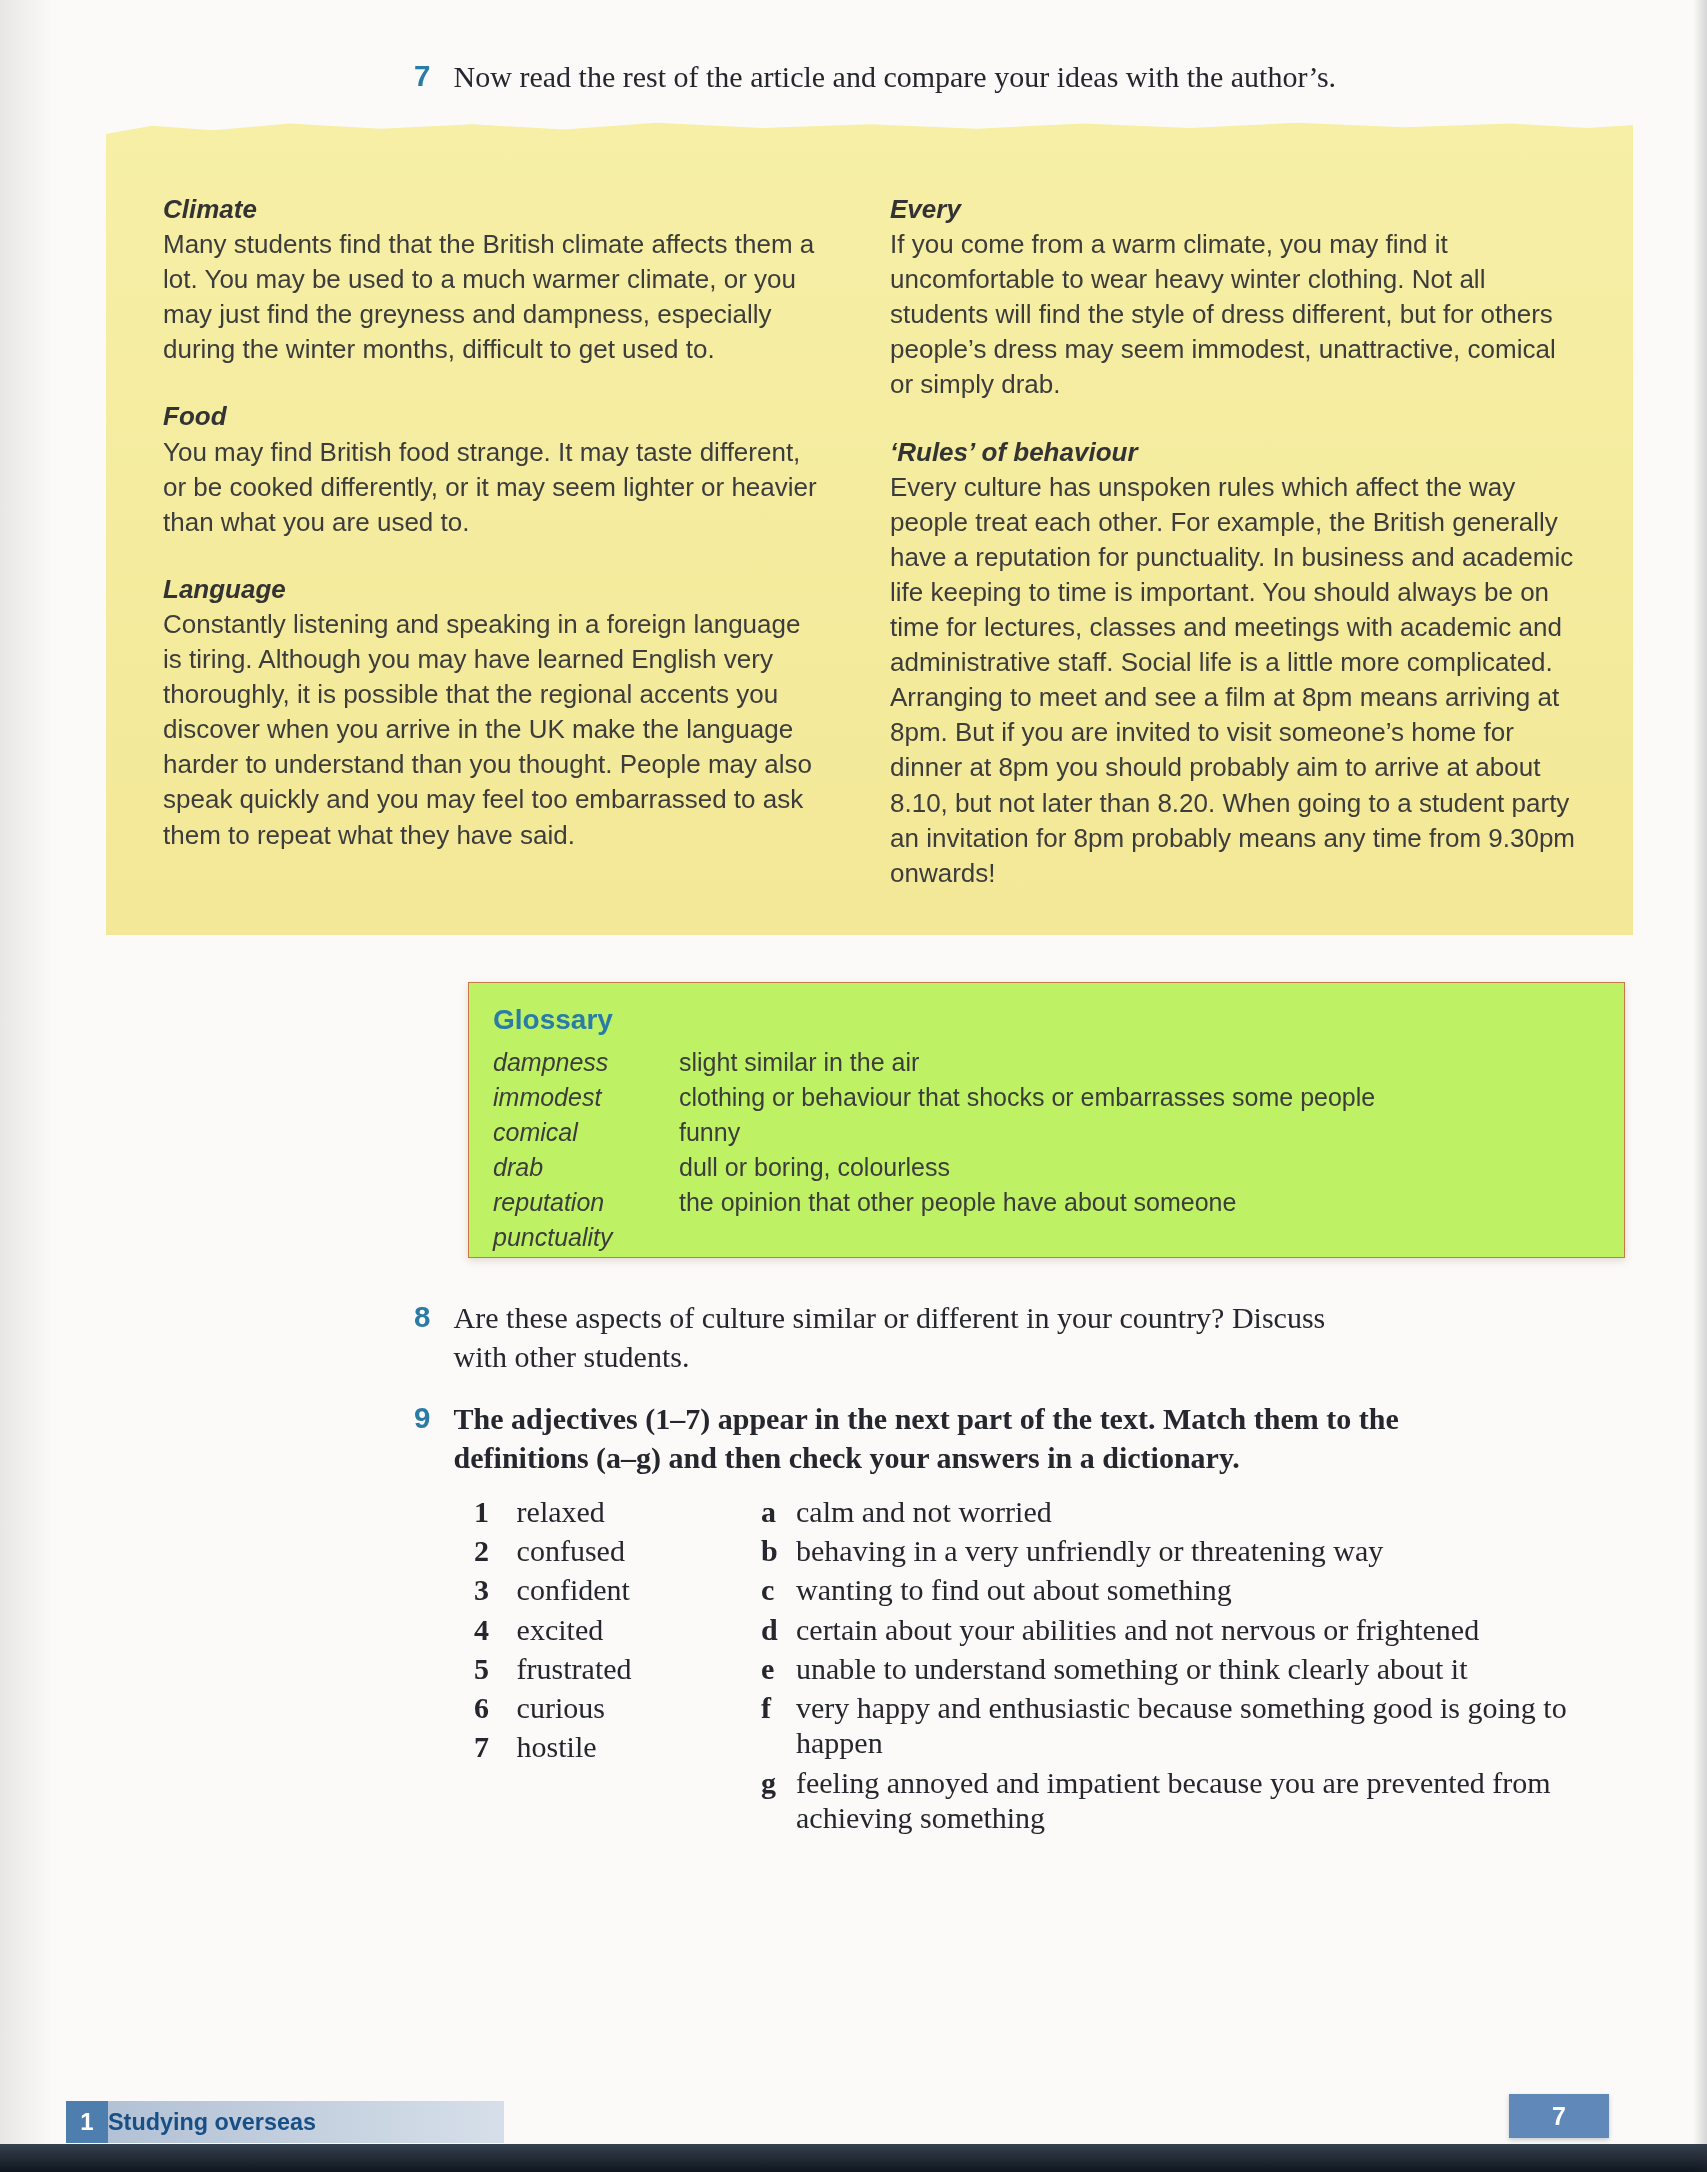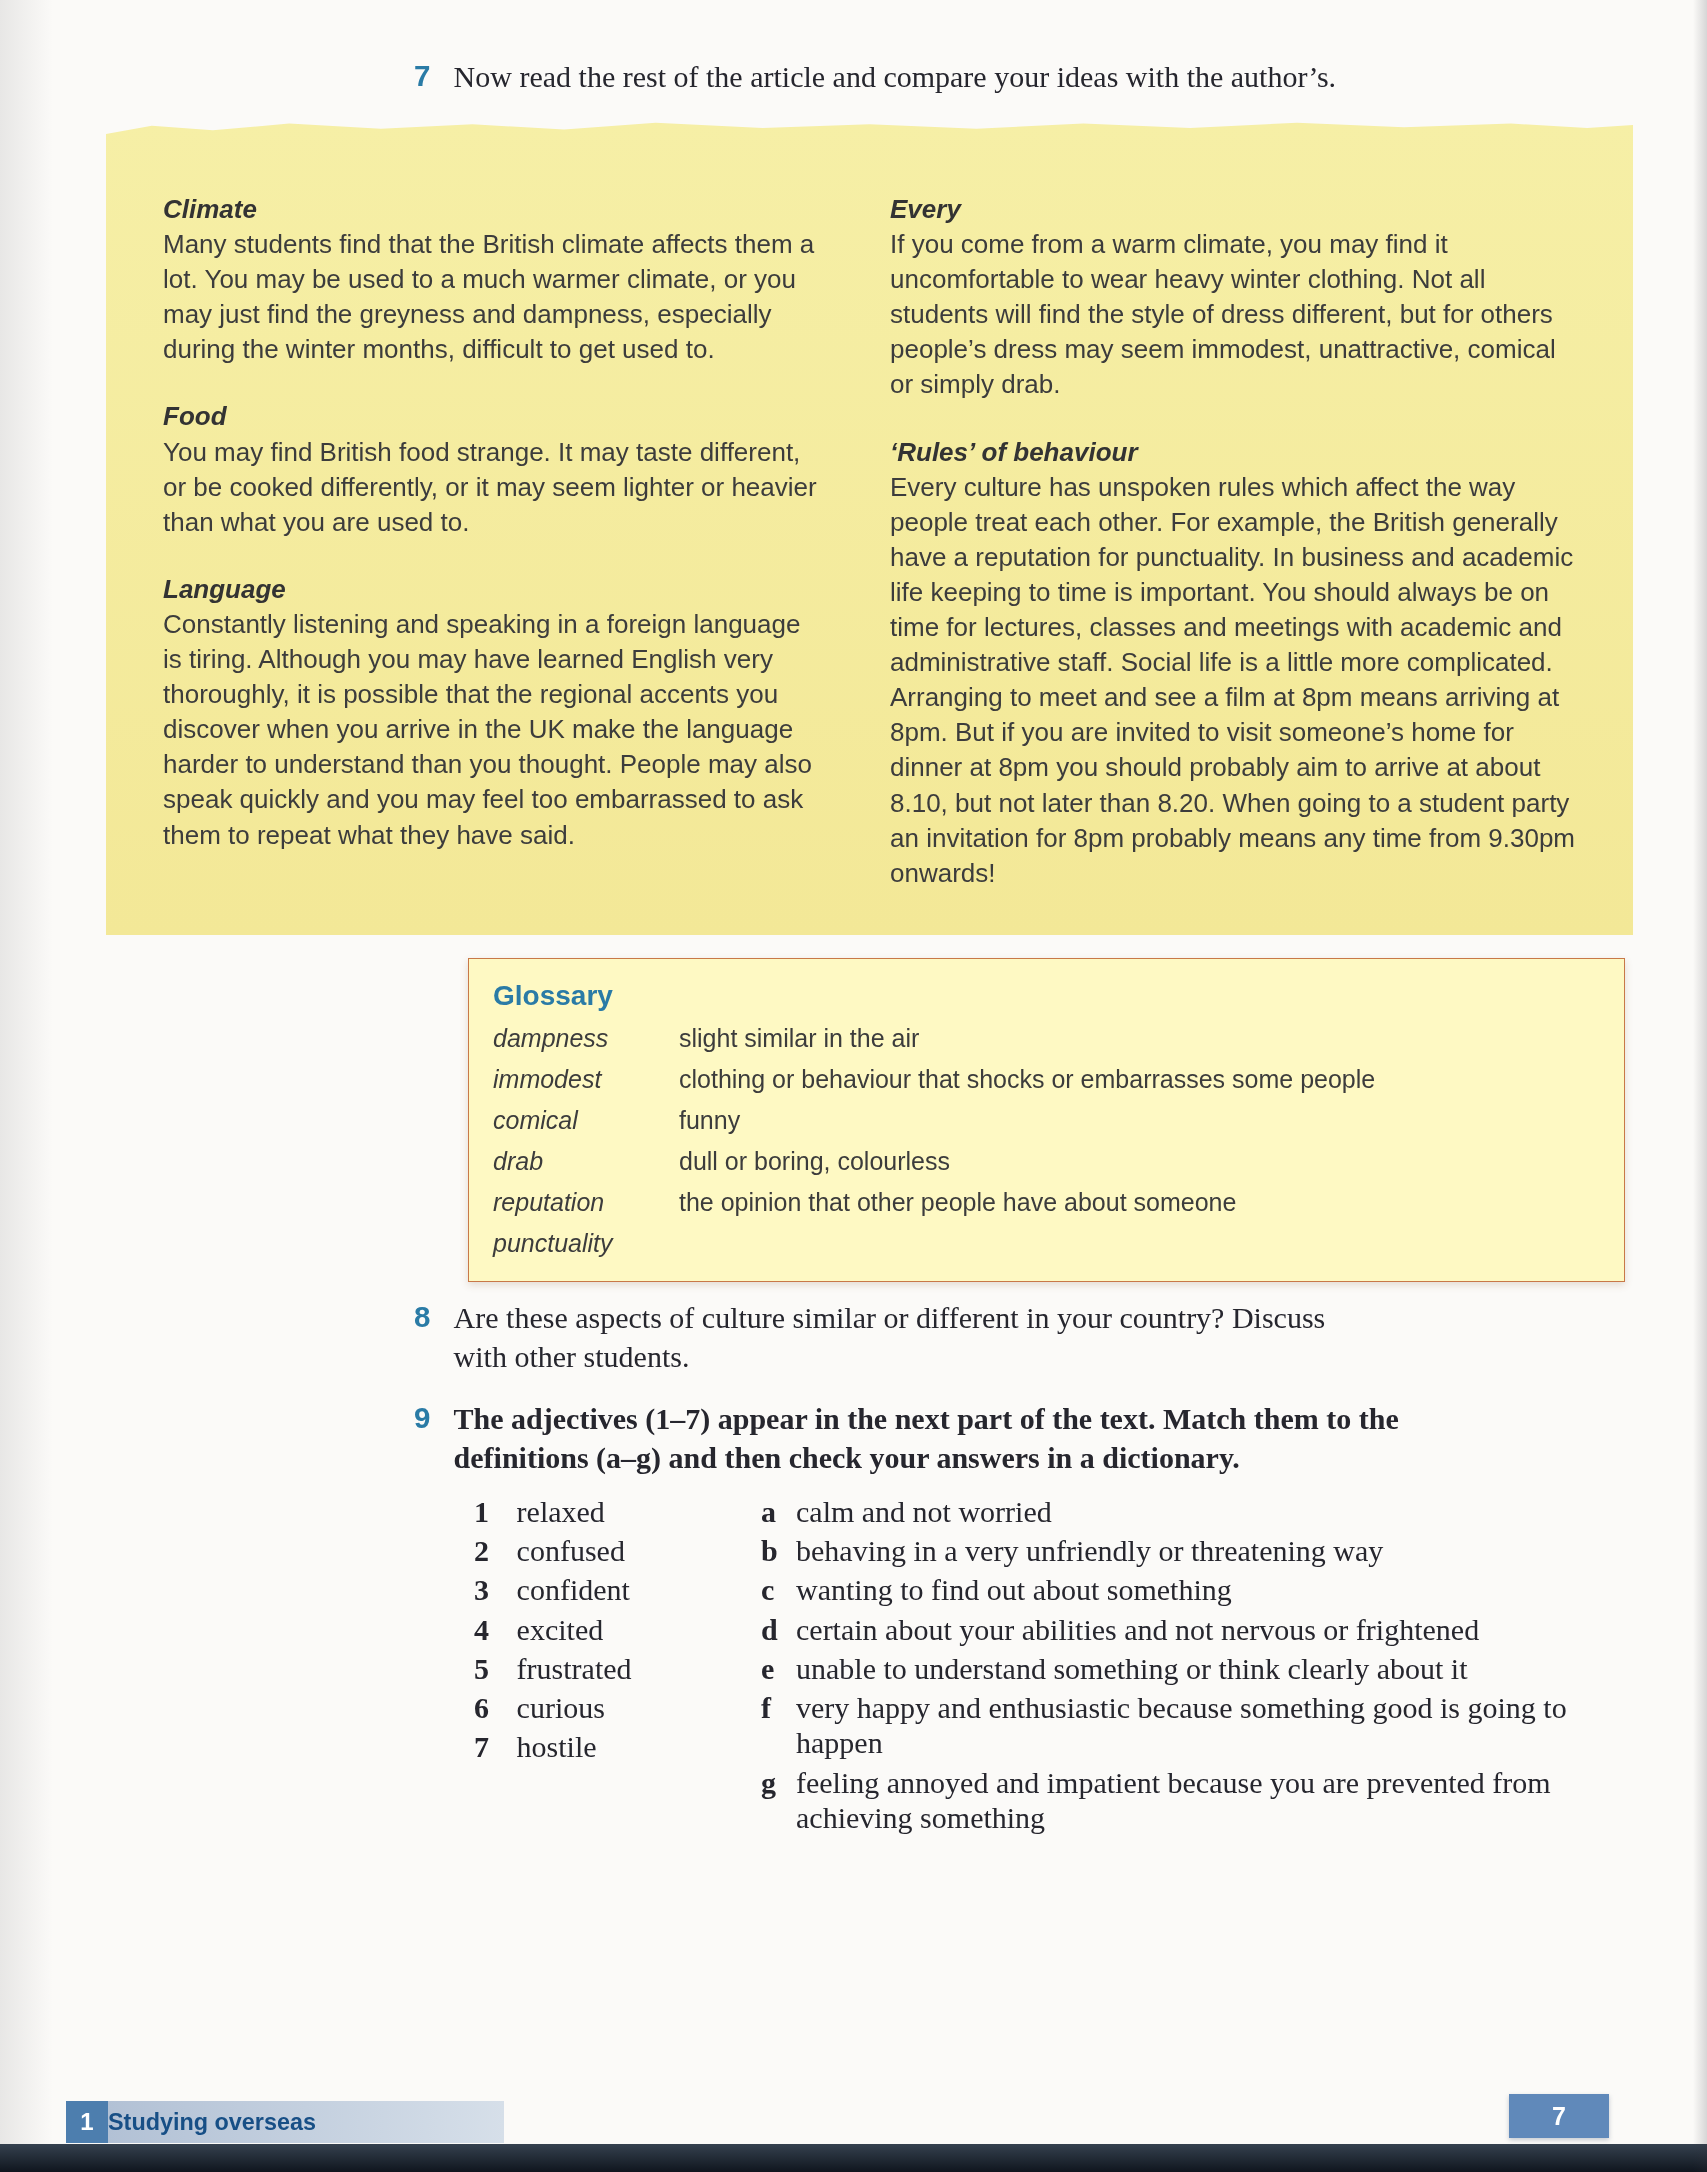--- a/index.html
+++ b/index.html
@@ -55,32 +55,32 @@
   .article-col.left{width:659px;flex:0 0 auto;}
   .article-col.right{flex:1;}
   .section-heading{
     font-weight:bold;font-style:italic;color:#333333;
     margin:0;font-size:26px;
   }
   .section-body{margin:0 0 32px 0;}
 
   
   .glossary{
-    position:absolute;left:468px;top:958px;width:1157px;
+    position:absolute;left:468px;top:982px;width:1157px;
     box-sizing:border-box;
-    background:#fef9c3;border:1.5px solid #c87848;
-    padding:18px 24px 21px 24px;
+    background:#bef264;border:1.5px solid #c87848;
+    padding:18px 24px 3px 24px;
     font-family:"Liberation Sans", sans-serif;font-size:25px;color:#3c3c3c;
     line-height:1.36;
     box-shadow:0 3px 7.6px rgba(120,80,40,0.18);
   }
   .glossary-title{
     color:#2a7ba6;font-weight:bold;font-size:28px;margin-bottom:6px;
   }
-  .glossary-grid{display:grid;grid-template-columns:186px 1fr;row-gap:7px;}
+  .glossary-grid{display:grid;grid-template-columns:186px 1fr;row-gap:1px;}
   .glossary-term{font-style:italic;}
 
   
   .match-lists{
     position:absolute;left:474px;top:1494px;display:flex;
     font-family:"Liberation Serif", serif;font-size:30px;color:#26262e;
   }
   .adjectives{width:287px;flex:0 0 auto;}
   .adj-row{display:grid;grid-template-columns:26px 1fr;column-gap:16.6px;line-height:1.18;margin-bottom:3.8px;}
   .adj-num{font-weight:bold;text-align:left;}

